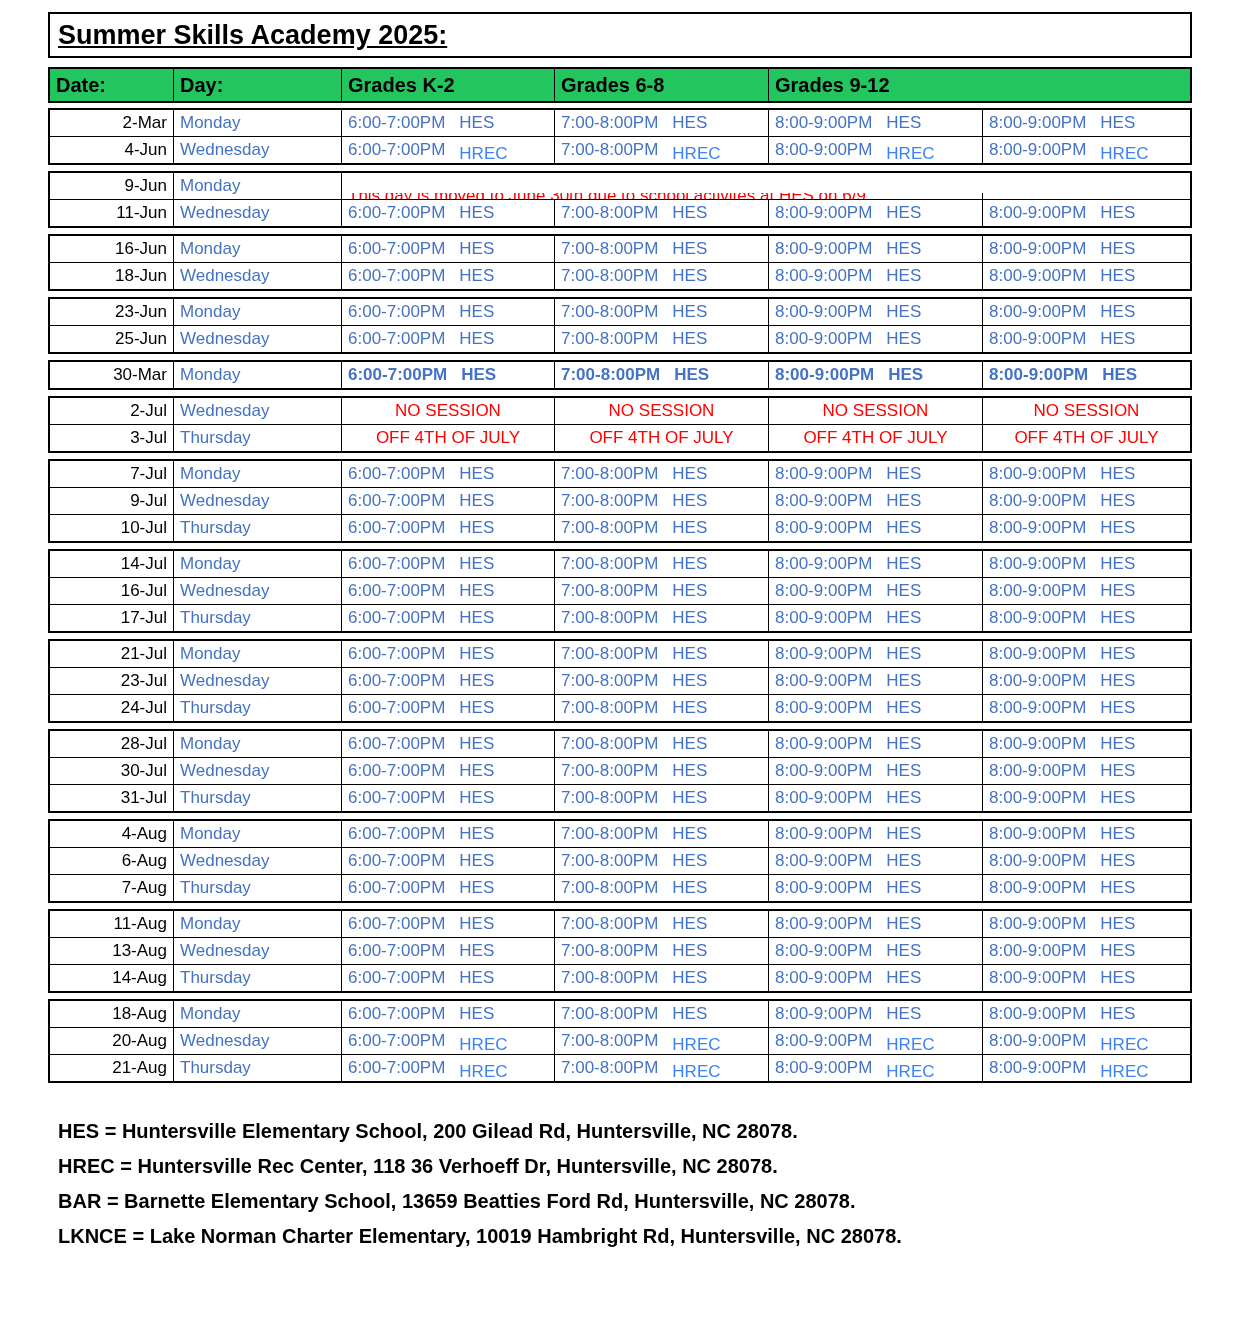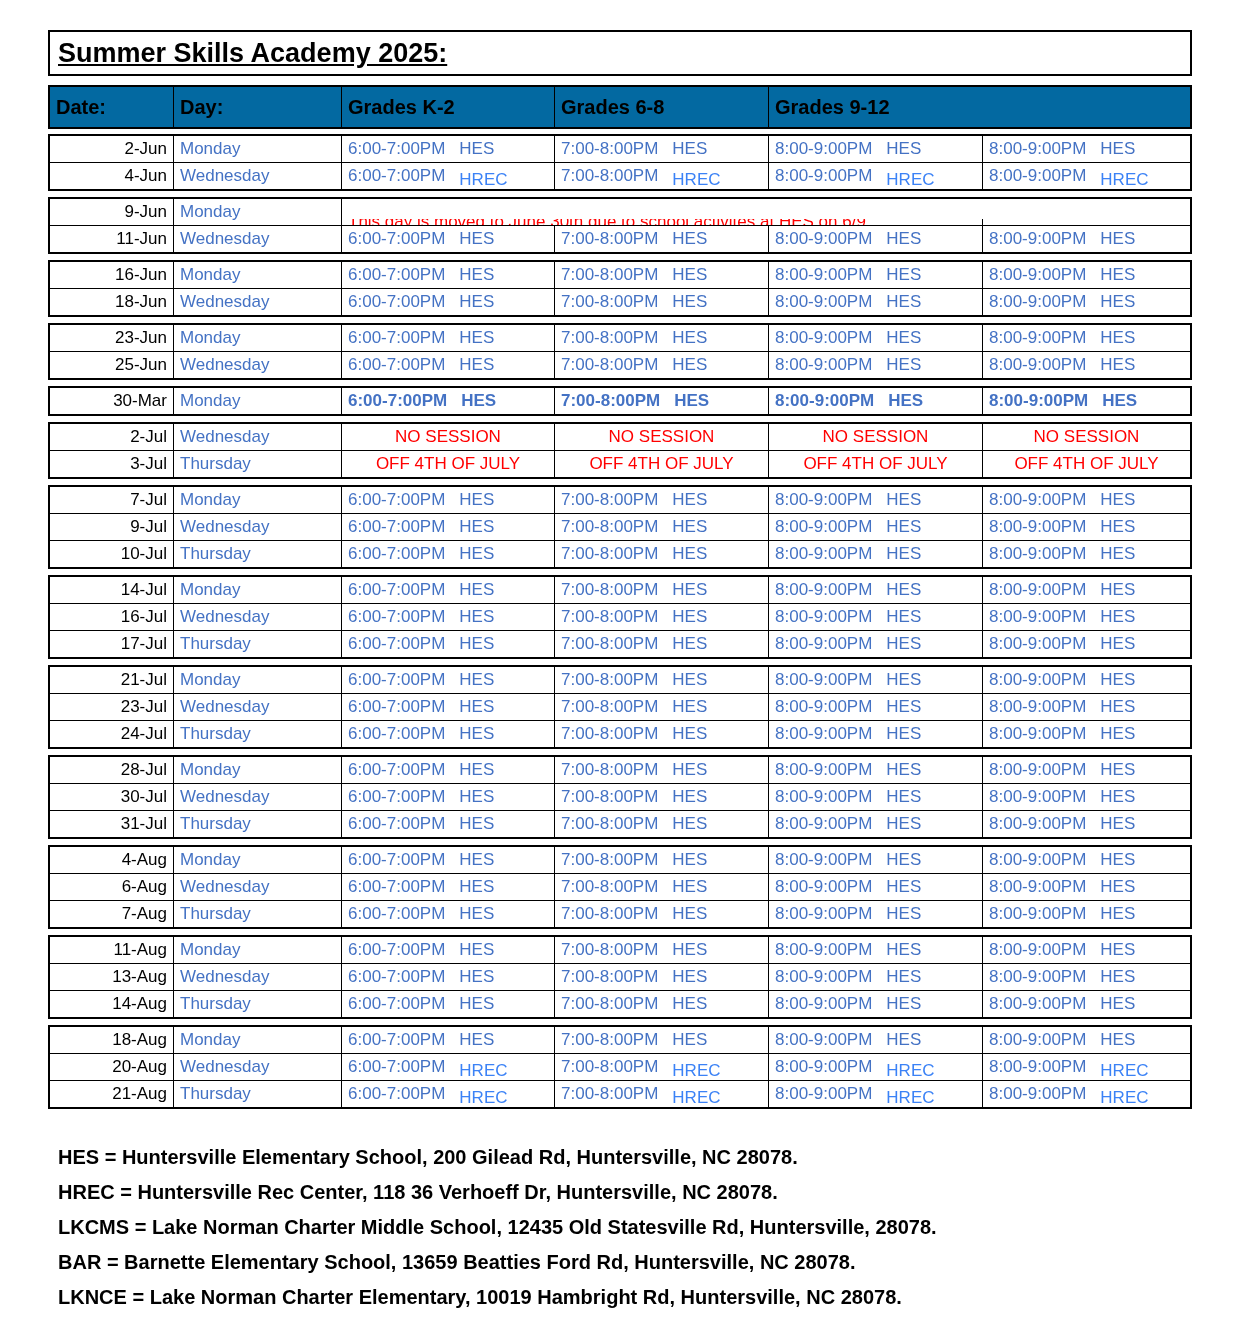--- a/index.html
+++ b/index.html
@@ -1,27 +1,27 @@
 <!DOCTYPE html>
 <html><head>
 <meta charset="utf-8">
 <style>
   html,body{margin:0;padding:0;background:#ffffff;}
   body{width:1240px;height:1328px;font-family:"Liberation Sans",sans-serif;-webkit-font-smoothing:antialiased;}
-  .page{box-sizing:border-box;width:1240px;height:1328px;padding:30px 48px 0 48px;background:#ffffff;}
+  .page{box-sizing:border-box;width:1240px;height:1328px;padding:12px 48px 0 48px;background:#ffffff;}
 
   
   .title-box{box-sizing:border-box;border:2px solid #000;height:46px;display:flex;align-items:center;padding-left:8px;margin-bottom:9px;background:#fff;}
   .title-box span{font-size:27px;font-weight:bold;text-decoration:underline;color:#000;}
 
   
   .grid{display:grid;grid-template-columns:124px 168px 213px 214px 214px auto;}
 
   
-  .header-row{box-sizing:border-box;border:2px solid #000;background:#0369a1;height:44px;margin-bottom:5px;}
+  .header-row{box-sizing:border-box;border:2px solid #000;background:#22c55e;height:36px;margin-bottom:5px;}
   .header-row .cell{font-weight:bold;font-size:20px;color:#000;padding-left:6px;}
 
   
   .group{box-sizing:border-box;border:2px solid #000;margin-bottom:6px;background:#fff;}
   .row{height:26px;}
   .row + .row{border-top:1px solid #000;}
 
   .cell{box-sizing:border-box;display:flex;align-items:center;border-right:1px solid #000;overflow:hidden;white-space:nowrap;font-size:17px;}
   .cell:last-child{border-right:0;}
 
@@ -53,21 +53,21 @@
       <div class="cell">Date:</div>
       <div class="cell">Day:</div>
       <div class="cell">Grades K-2</div>
       <div class="cell">Grades 6-8</div>
       <div class="cell">Grades 9-12</div>
     </div>
 
   <div id="groups">
       <div class="group">
         <div class="row grid">
-          <div class="cell c-date">2-Jun</div>
+          <div class="cell c-date">2-Mar</div>
           <div class="cell c-day">Monday</div>
           <div class="cell c-sess">
             <span class="tm">6:00-7:00PM</span>
             <span class="loc blue">HES</span>
           </div>
           <div class="cell c-sess">
             <span class="tm">7:00-8:00PM</span>
             <span class="loc blue">HES</span>
           </div>
           <div class="cell c-sess">
@@ -684,17 +684,16 @@
             <span class="tm">8:00-9:00PM</span>
             <span class="loc red">HREC</span>
           </div>
         </div>
       </div>
     </div>
 
   <div id="legend" class="legend">
       <div class="legend-line">HES = Huntersville Elementary School, 200 Gilead Rd, Huntersville, NC 28078.</div>
       <div class="legend-line">HREC = Huntersville Rec Center, 118 36 Verhoeff Dr, Huntersville, NC 28078.</div>
-      <div class="legend-line">LKCMS = Lake Norman Charter Middle School, 12435 Old Statesville Rd, Huntersville, 28078.</div>
       <div class="legend-line">BAR = Barnette Elementary School, 13659 Beatties Ford Rd, Huntersville, NC 28078.</div>
       <div class="legend-line">LKNCE = Lake Norman Charter Elementary, 10019 Hambright Rd, Huntersville, NC 28078.</div>
     </div>
 </div>
 
 </body></html>

